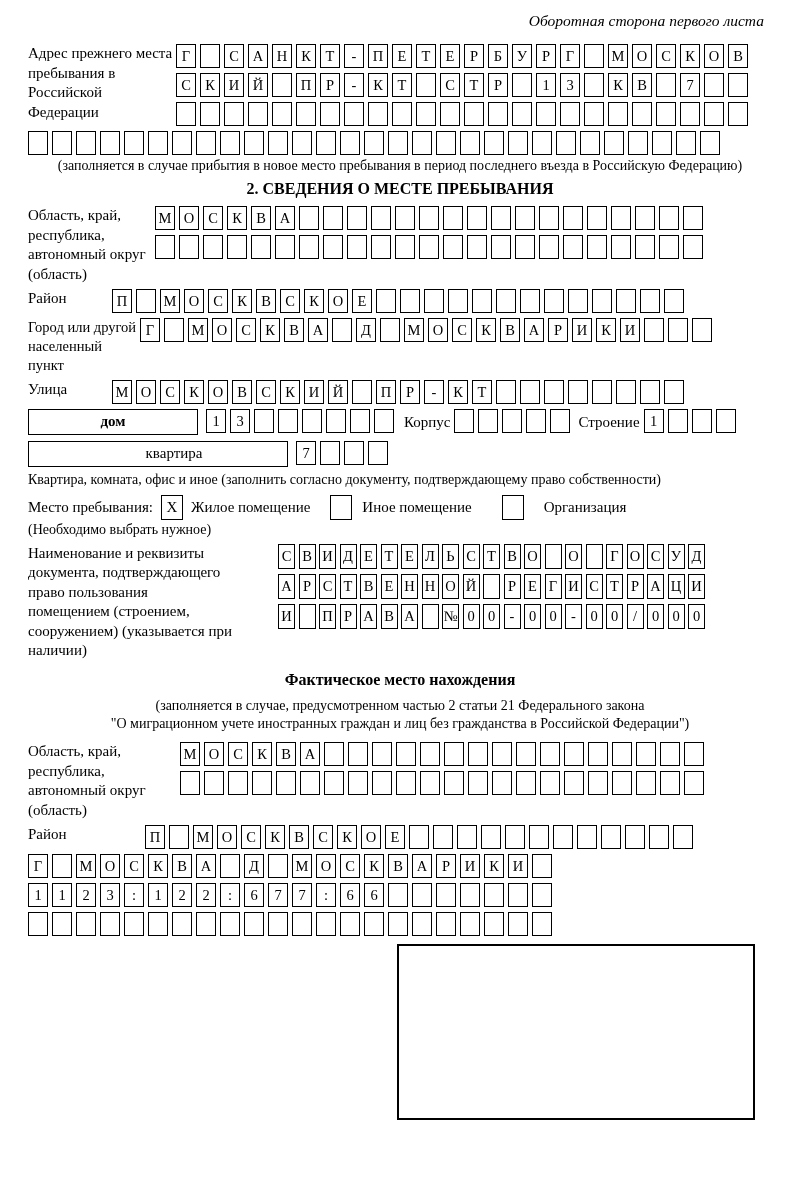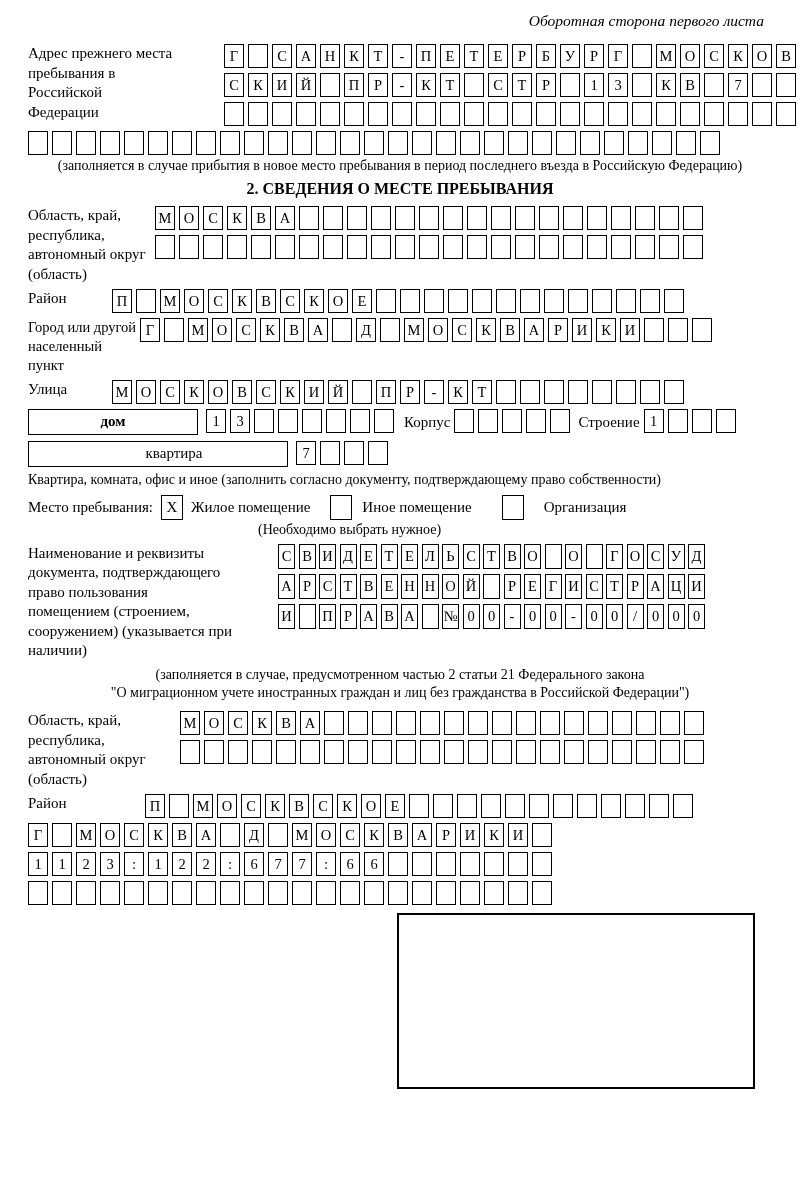--- a/index.html
+++ b/index.html
@@ -25,34 +25,34 @@
   .w-block1{width:148px;}
   .w-region{width:127px;}
   .w-district{width:84px;}
   .w-city{width:112px;font-size:14.5px;}
   .w-street{width:84px;}
   .w-doc{width:250px;padding-right:45px;box-sizing:border-box;}
   .w-aregion{width:152px;}
   .w-adistrict{width:117px;}
   .w-acity{width:158px;font-size:14px;}
   .w-acad{width:150px;font-size:14px;}
-  .note-ind{margin-left:230px;font-size:14px;margin-top:1px;margin-bottom:6px;}
+  .note-ind{font-size:14px;margin-top:1px;margin-bottom:6px;}
   .confirm{margin-left:355px;width:402px;margin-top:8px;}
   .stamp-box{box-sizing:border-box;border:2px solid #000;width:358px;height:176px;margin-left:14px;background:#fff;}
   .actual-note{font-size:14px;text-align:center;line-height:1.35;}
   .gap8{width:8px;flex-shrink:0;} .gap10{width:10px;flex-shrink:0;} .gap4{width:4px;flex-shrink:0;}
 </style>
 </head>
 <body>
 
 <div class="page">
 
   <div class="hdr">Оборотная сторона первого листа</div>
 
-  <div class="frow" style="margin-top:14px;gap:48px;">
+  <div class="frow" style="margin-top:14px;">
     <div class="flabel w-block1">Адрес прежнего места пребывания в Российской Федерации</div>
     <div class="boxcol">
       <div class="boxrow">
           <span class="cell">Г</span>
           <span class="cell"></span>
           <span class="cell">С</span>
           <span class="cell">А</span>
           <span class="cell">Н</span>
           <span class="cell">К</span>
           <span class="cell">Т</span>
@@ -444,20 +444,21 @@
           <span class="cell">0</span>
           <span class="cell">0</span>
           <span class="cell">/</span>
           <span class="cell">0</span>
           <span class="cell">0</span>
           <span class="cell">0</span>
         </div>
     </div>
   </div>
 
+  <div class="sect-title" style="margin-top:10px;">Фактическое место нахождения</div>
   <div class="actual-note">(заполняется в случае, предусмотренном частью 2 статьи 21 Федерального закона</div>
   <div class="actual-note" style="margin-bottom:8px;">"О миграционном учете иностранных граждан и лиц без гражданства в Российской Федерации")</div>
 
   <div class="frow">
     <div class="flabel w-aregion">Область, край, республика, автономный округ (область)</div>
     <div class="boxcol">
       <div class="boxrow">
           <span class="cell">М</span>
           <span class="cell">О</span>
           <span class="cell">С</span>

